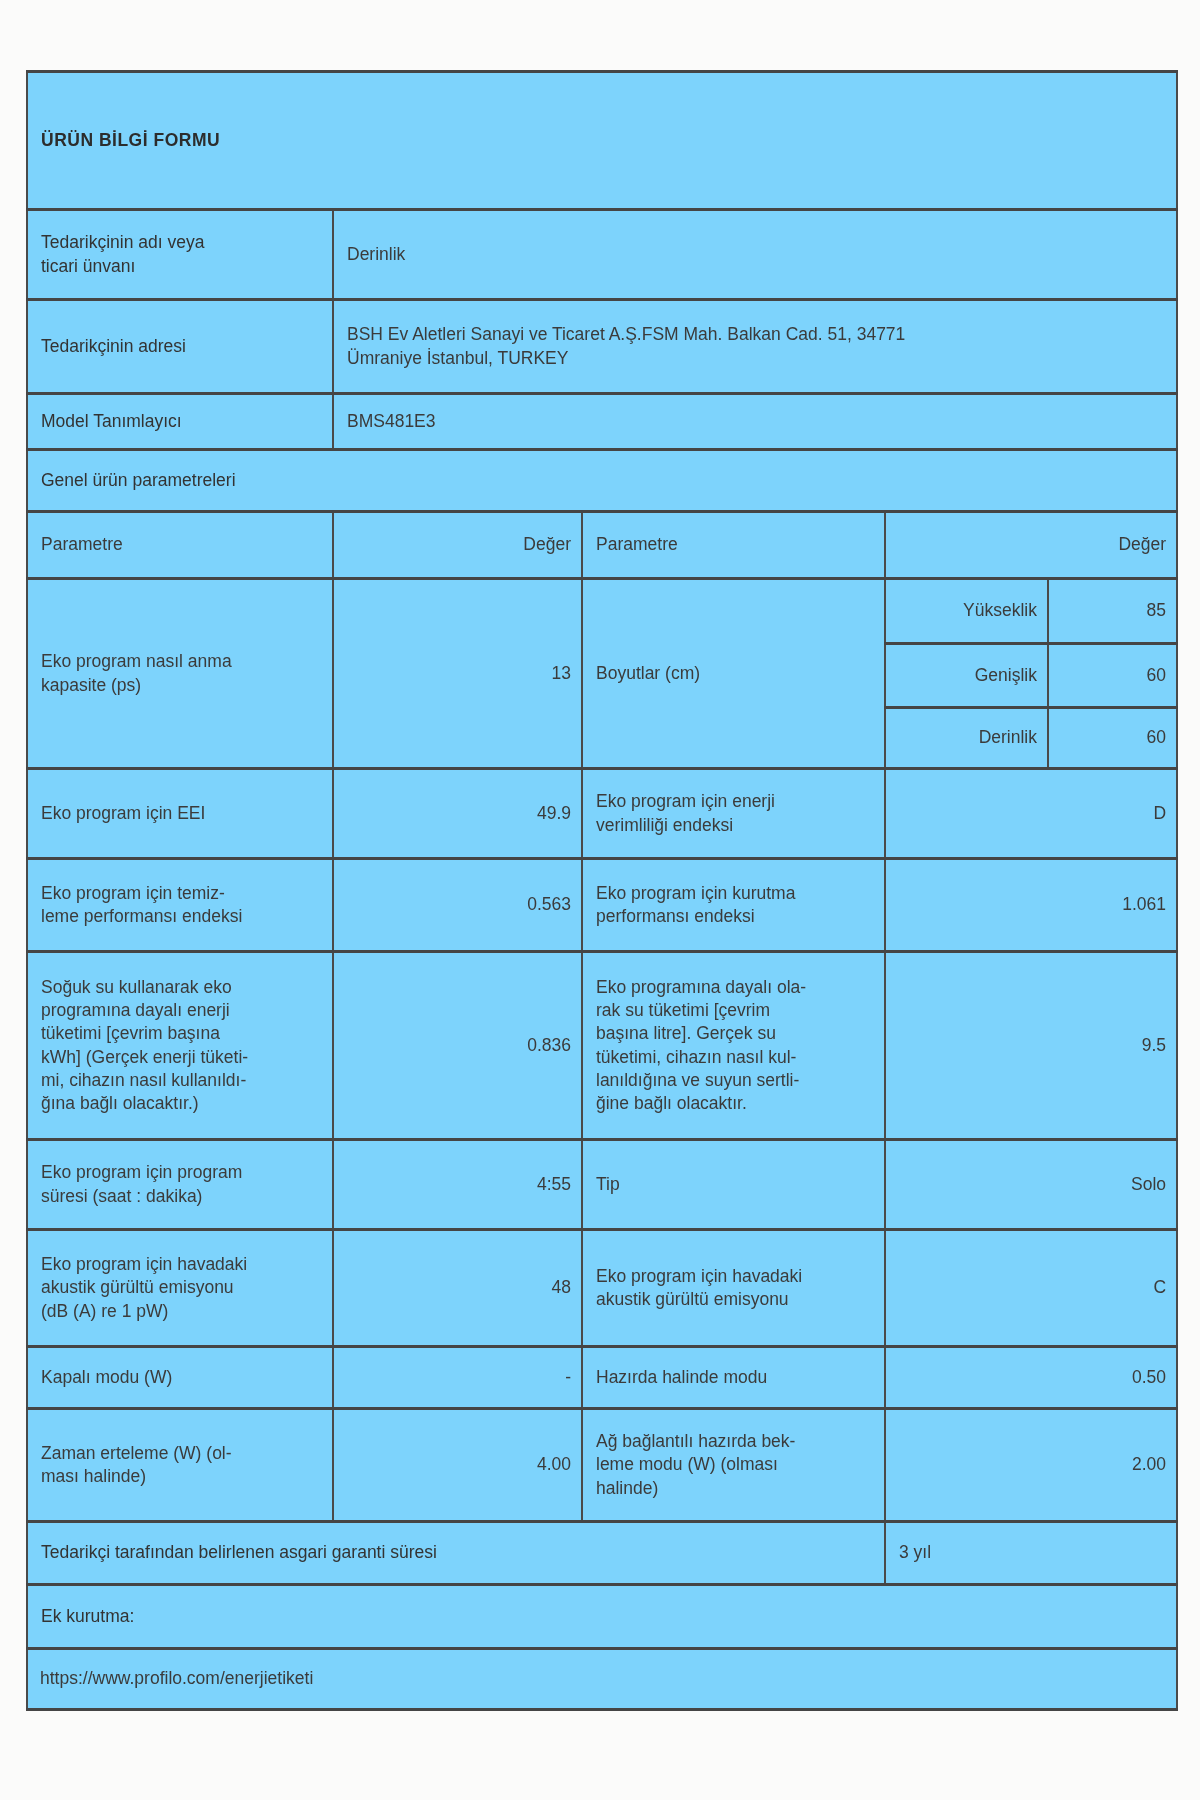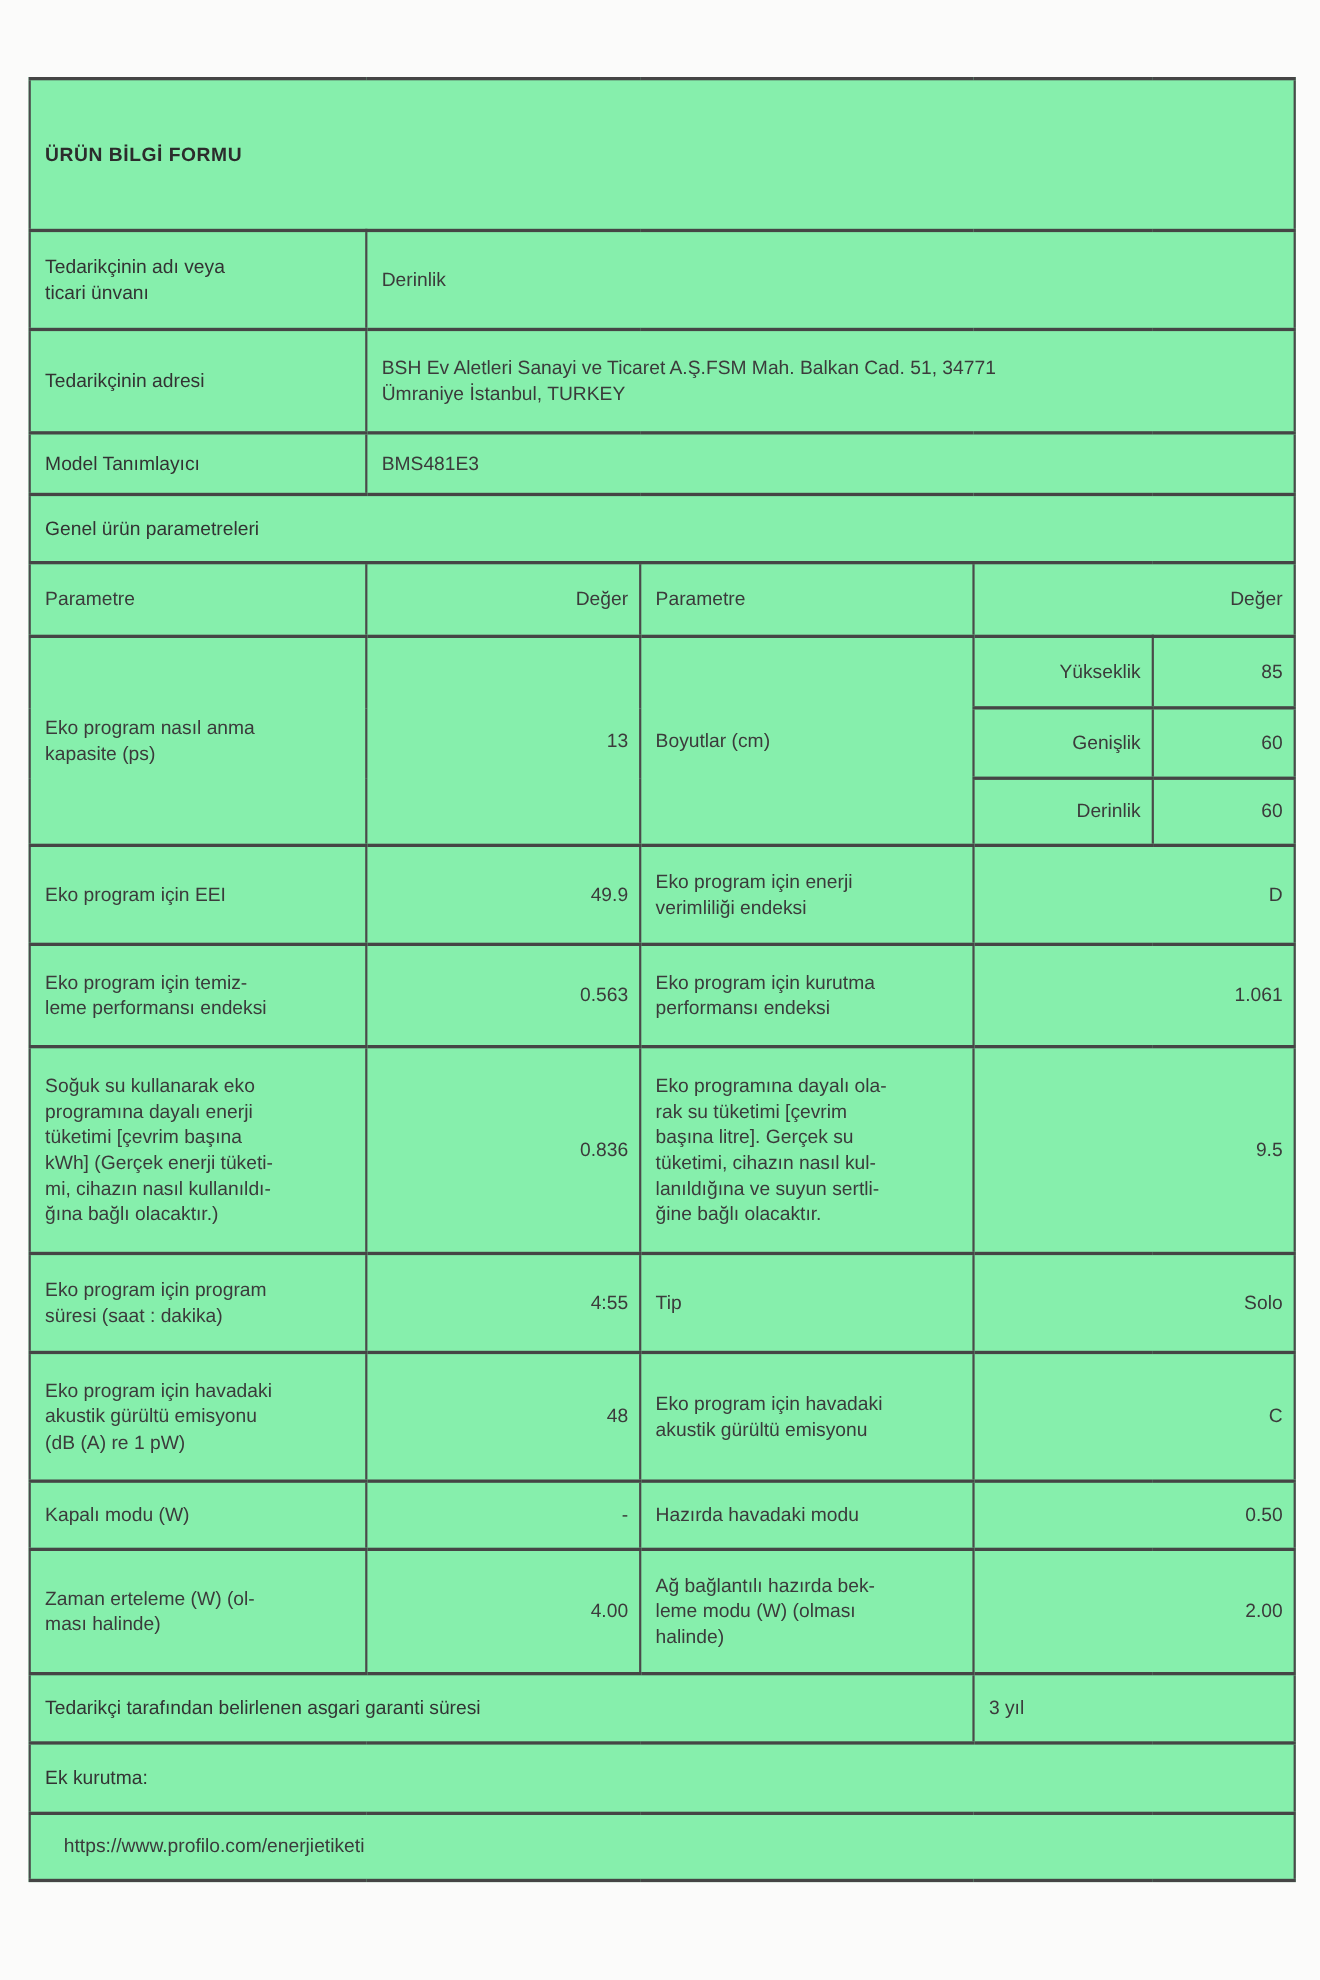--- a/index.html
+++ b/index.html
@@ -12,21 +12,21 @@
   }
   .page{
     position:absolute; left:0; top:0; width:1200px; height:1800px;
     background:#fbfbfa;
   }
   table.doc{
     position:absolute; left:26px; top:70px;
     width:1150px;
     border-collapse:collapse;
     table-layout:fixed;
-    background:#86efac;
+    background:#7dd3fc;
   }
   table.doc td{
     border-left:2px solid #4a4a4a;
     border-right:2px solid #4a4a4a;
     border-top:3px solid #454545;
     border-bottom:3px solid #454545;
     padding:6px 10px 6px 13px;
     font-size:17.5px;
     line-height:1.32;
     vertical-align:middle;
@@ -157,21 +157,21 @@
 (dB (A) re 1 pW)</td>
       <td class="c">48</td>
       <td>Eko program için havadaki
 akustik gürültü emisyonu</td>
       <td colspan="2" class="c">C</td>
     </tr>
 
     <tr style="height:62px">
       <td>Kapalı modu (W)</td>
       <td class="c">-</td>
-      <td>Hazırda havadaki modu</td>
+      <td>Hazırda halinde modu</td>
       <td colspan="2" class="c">0.50</td>
     </tr>
 
     <tr style="height:113px">
       <td>Zaman erteleme (W) (ol-
 ması halinde)</td>
       <td class="c">4.00</td>
       <td>Ağ bağlantılı hazırda bek-
 leme modu (W) (olması
 halinde)</td>
@@ -181,17 +181,17 @@
     <tr style="height:63px">
       <td colspan="3" class="bold">Tedarikçi tarafından belirlenen asgari garanti süresi</td>
       <td colspan="2">3 yıl</td>
     </tr>
 
     <tr style="height:64px">
       <td colspan="5" class="bold">Ek kurutma:</td>
     </tr>
 
     <tr style="height:61px">
-      <td colspan="5" style="padding-left:30px">https://www.profilo.com/enerjietiketi</td>
+      <td colspan="5" style="padding-left:12px">https://www.profilo.com/enerjietiketi</td>
     </tr>
   </tbody>
     </table>
 </div>
 
 </body></html>

